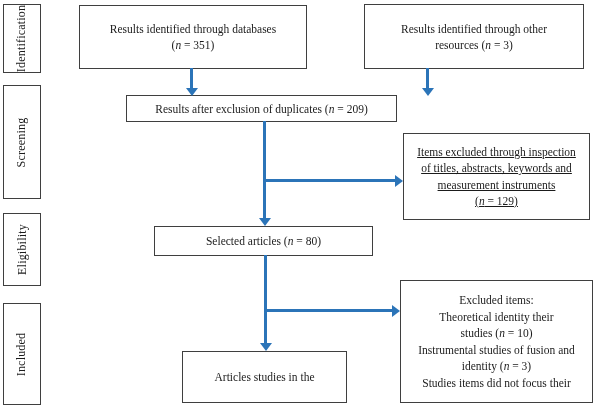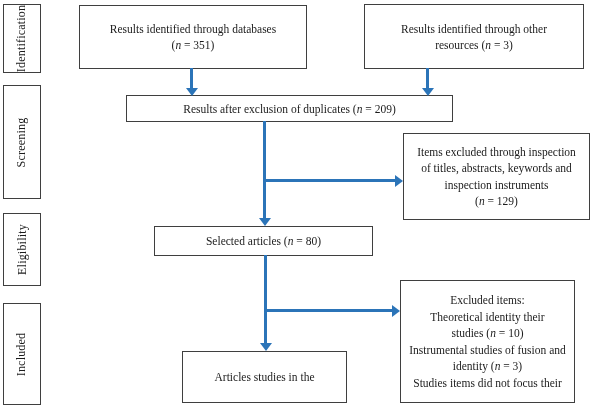--- a/index.html
+++ b/index.html
@@ -51,24 +51,24 @@
     align-items:center;
     justify-content:center;
     text-align:right;
     font-size:11.5px;
     line-height:16px;
     padding:1px 4px;
   }
   .fbox .line{white-space:nowrap;}
   #box-databases{left:79px;top:5px;width:228px;height:64px;}
   #box-other{left:349px;top:4px;width:220px;height:65px;margin-left:15px;}
-  #box-duplicates{left:126px;top:95px;width:327px;height:27px;}
-  #box-items-excluded{left:403px;top:133px;width:187px;height:87px;line-height:16.2px;}
+  #box-duplicates{left:126px;top:95px;width:271px;height:27px;}
+  #box-items-excluded{left:403px;top:133px;width:187px;height:87px;line-height:16.2px;text-decoration:underline;}
   #box-selected{left:154px;top:226px;width:219px;height:30px;}
-  #box-excluded-items{left:400px;top:280px;width:175px;height:123px;line-height:16.5px;}
+  #box-excluded-items{left:400px;top:280px;width:193px;height:123px;line-height:16.5px;}
   #box-included{left:182px;top:351px;width:165px;height:52px;}
   
   .shaft-v{position:absolute;width:3px;background:var(--arrow-blue);}
   .shaft-h{position:absolute;height:3px;background:var(--arrow-blue);}
   .head-down{
     position:absolute;width:0;height:0;
     border-left:6px solid transparent;
     border-right:6px solid transparent;
     border-top:8px solid var(--arrow-blue);
   }
@@ -104,21 +104,21 @@
   <div class="fbox" id="box-other">
       <div class="line">Results identified through other</div>
       <div class="line">resources (<i>n</i> = 3)</div>
     </div>
   <div class="fbox" id="box-duplicates">
       <div class="line">Results after exclusion of duplicates (<i>n</i> = 209)</div>
     </div>
   <div class="fbox" id="box-items-excluded">
       <div class="line">Items excluded through inspection</div>
       <div class="line">of titles, abstracts, keywords and</div>
-      <div class="line">inspection instruments</div>
+      <div class="line">measurement instruments</div>
       <div class="line">(<i>n</i> = 129)</div>
     </div>
   <div class="fbox" id="box-selected">
       <div class="line">Selected articles (<i>n</i> = 80)</div>
     </div>
   <div class="fbox" id="box-excluded-items">
       <div class="line">Excluded items:</div>
       <div class="line">Theoretical identity their</div>
       <div class="line">studies (<i>n</i> = 10)</div>
       <div class="line">Instrumental studies of fusion and</div>

